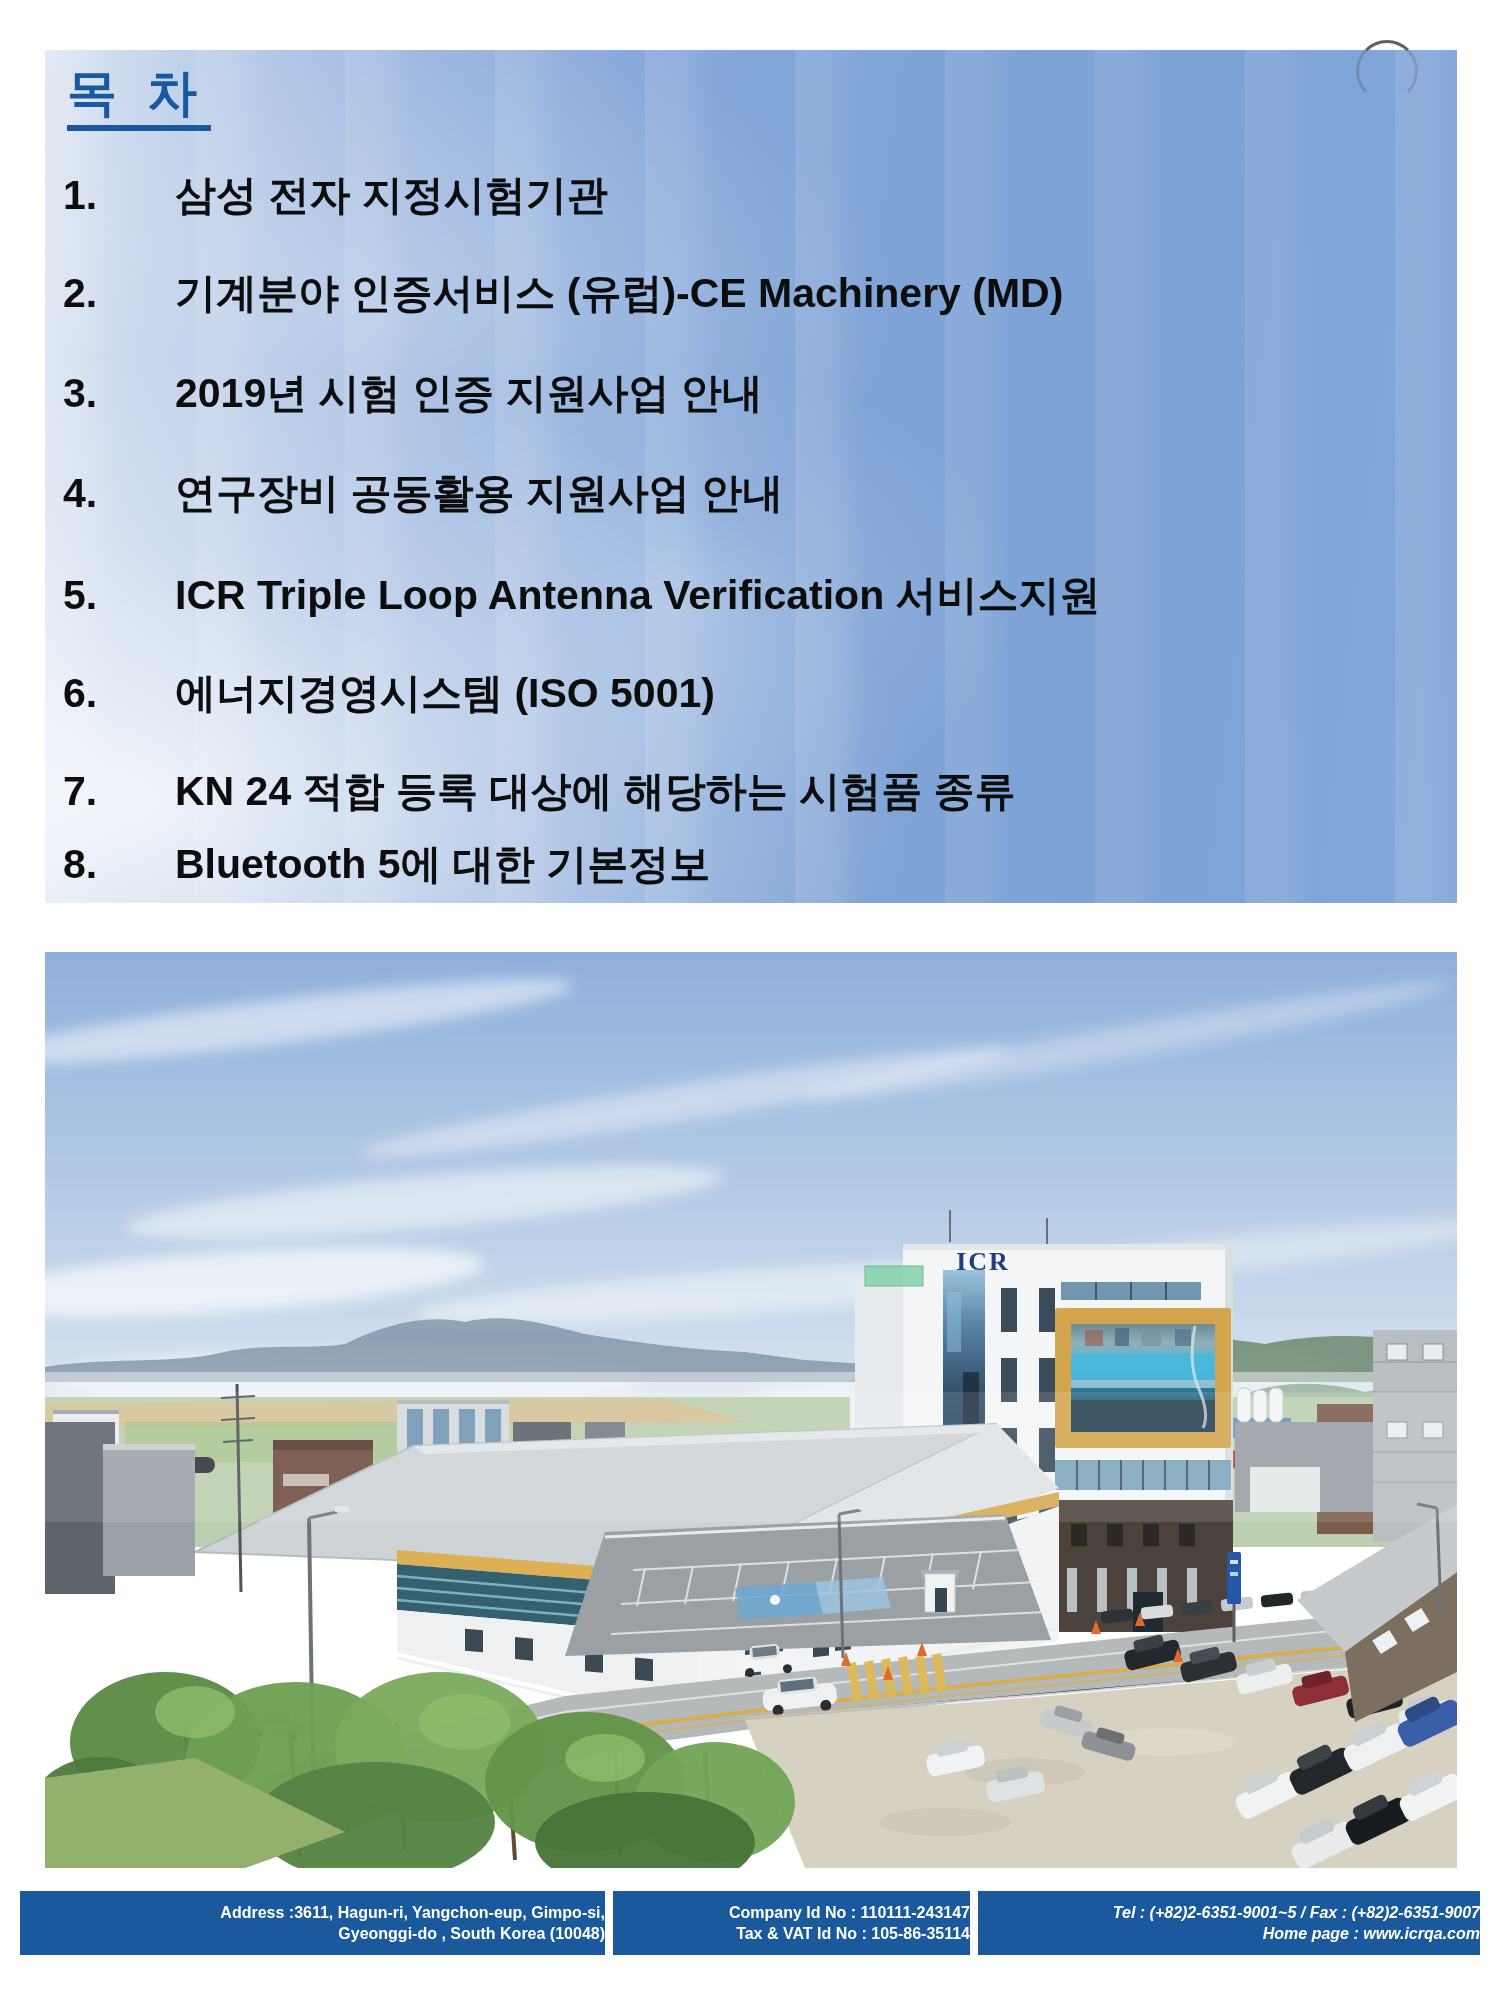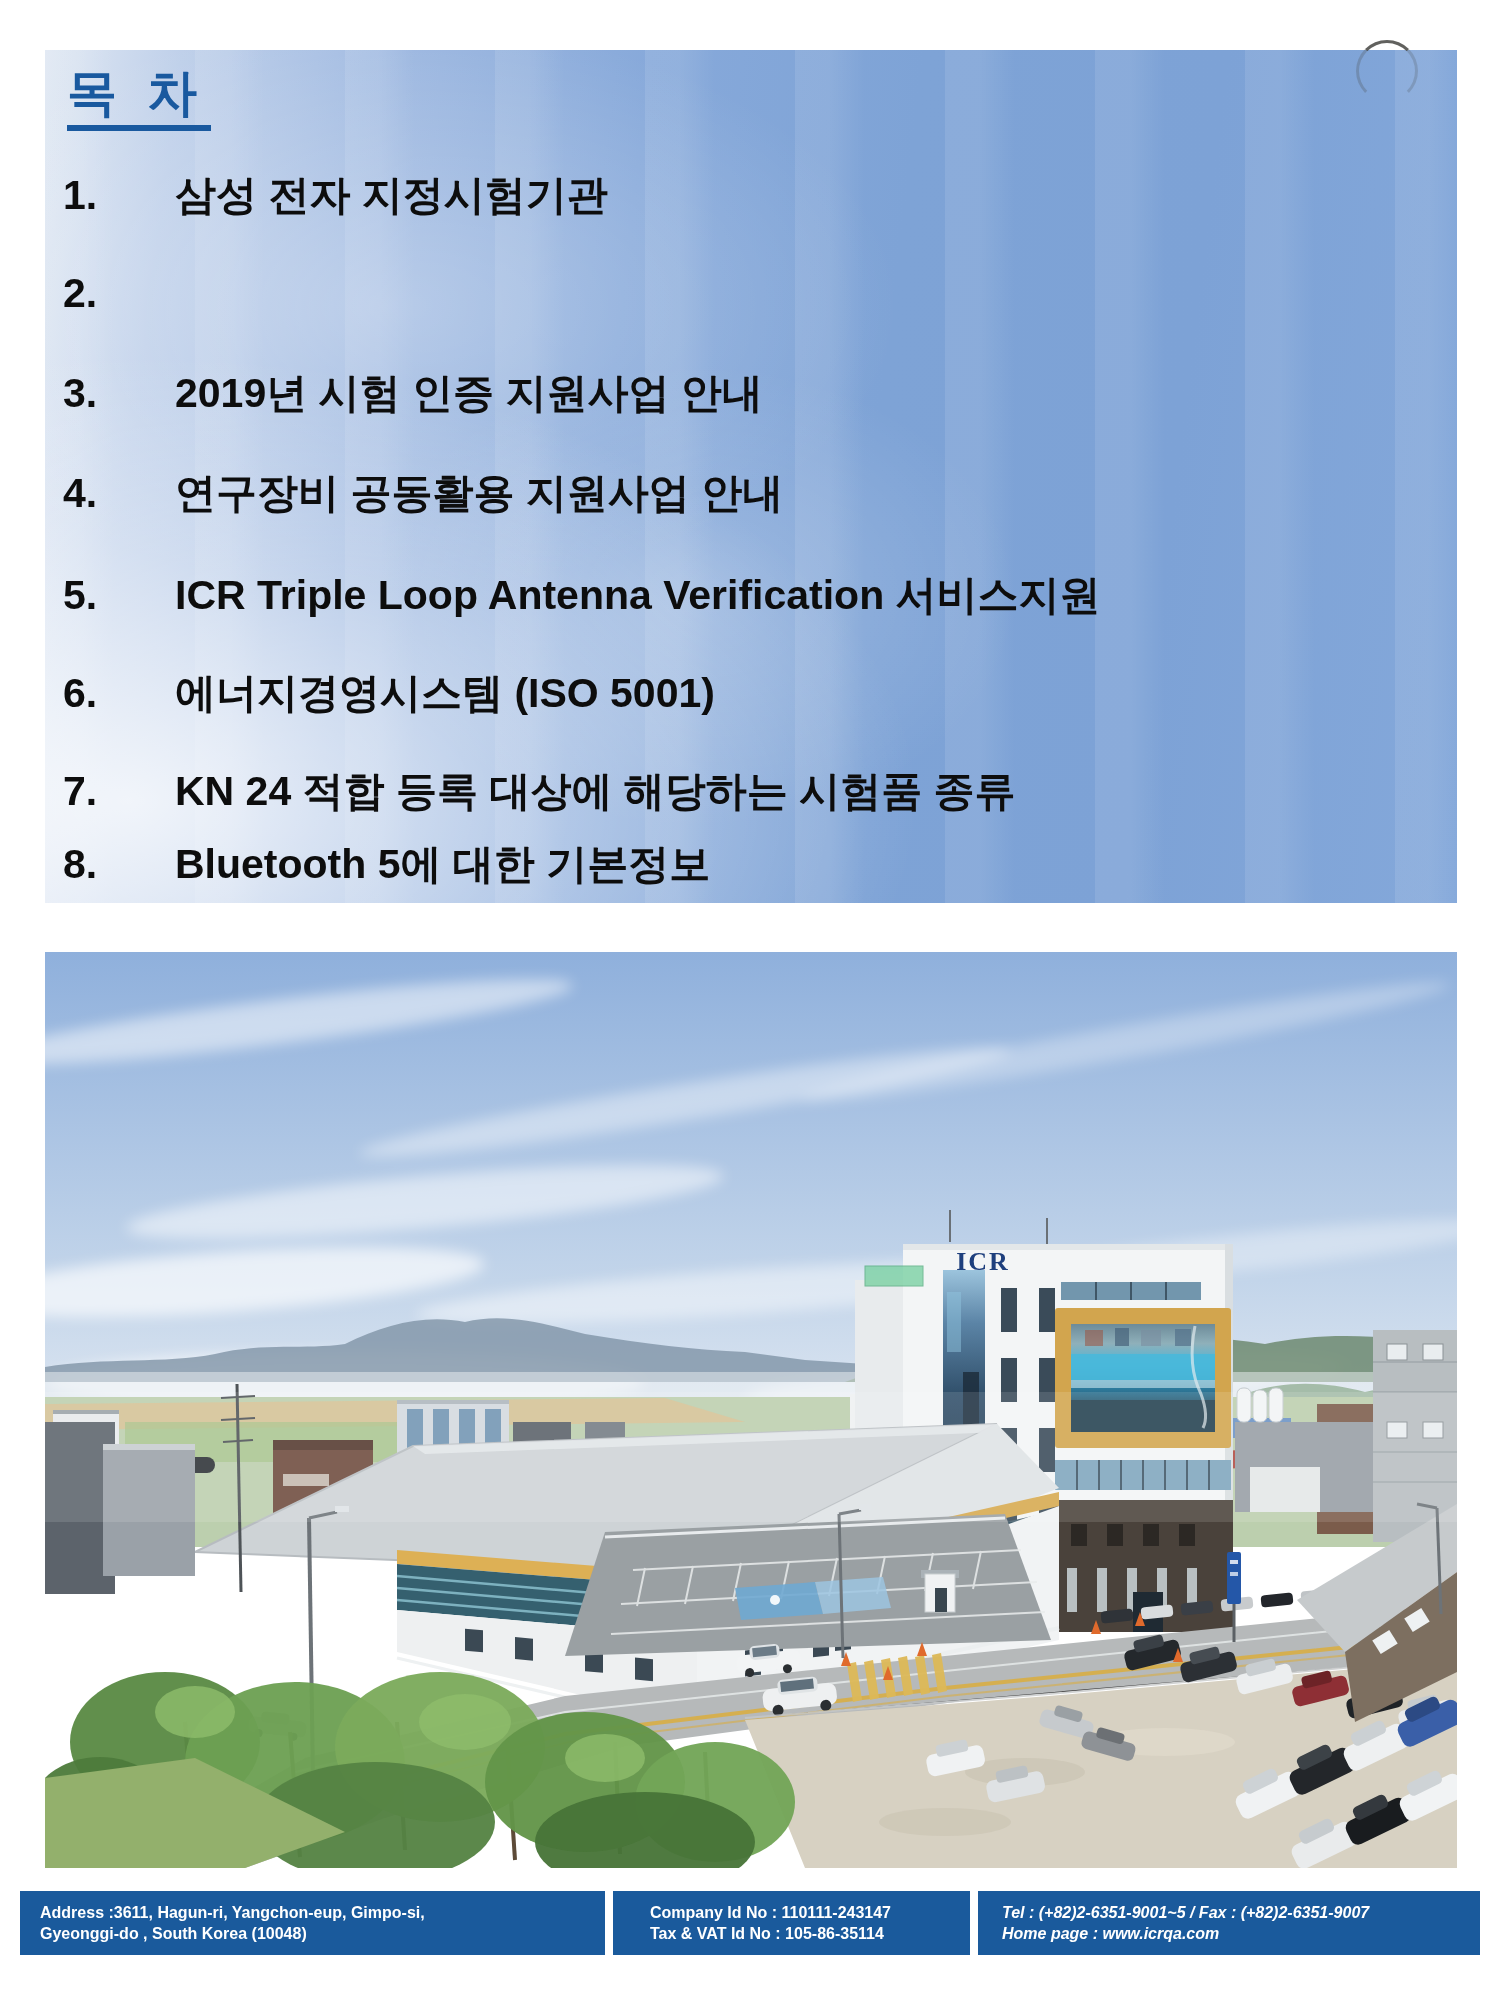--- a/index.html
+++ b/index.html
@@ -28,41 +28,42 @@
   .i0{top:120px}.i1{top:218px}.i2{top:318px}.i3{top:418px}
   .i4{top:520px}.i5{top:618px}.i6{top:716px}.i7{top:789px}
 
   
   .photo-wrap{position:absolute;left:45px;top:952px;width:1412px;height:916px;overflow:hidden;}
   .photo-wrap svg{display:block;}
 
   
   .footer{position:absolute;left:20px;top:1891px;width:1460px;height:64px;display:flex;}
   .footer .col{background:#1a5a9c;color:#ffffff;font-weight:700;font-size:16px;
-    line-height:21px;padding-top:11px;box-sizing:border-box;height:64px;}
+    line-height:21px;padding-top:11px;box-sizing:border-box;height:64px;text-align:right;}
   .footer .col p{margin:0;white-space:nowrap;}
   .col-address{width:585px;padding-left:20px;margin-right:8px;}
   .col-company{width:357px;padding-left:37px;margin-right:8px;}
   .col-contact{width:502px;padding-left:24px;font-style:italic;}
 </style>
 </head>
 <body>
 
 <div class="page">
 
   <div class="toc-panel">
     <div class="deco-circle"></div>
     <span class="toc-title">목 차</span>
     <ol class="toc-list">
       <li class="toc-item i0">
         <span class="num">1.</span>
         <span class="lbl">삼성 전자 지정시험기관</span>
         </li>
       <li class="toc-item i1">
         <span class="num">2.</span>
+        <span class="lbl">기계분야 인증서비스 (유럽)-CE Machinery (MD)</span>
         </li>
       <li class="toc-item i2">
         <span class="num">3.</span>
         <span class="lbl">2019년 시험 인증 지원사업 안내</span>
         </li>
       <li class="toc-item i3">
         <span class="num">4.</span>
         <span class="lbl">연구장비 공동활용 지원사업 안내</span>
         </li>
       <li class="toc-item i4">

